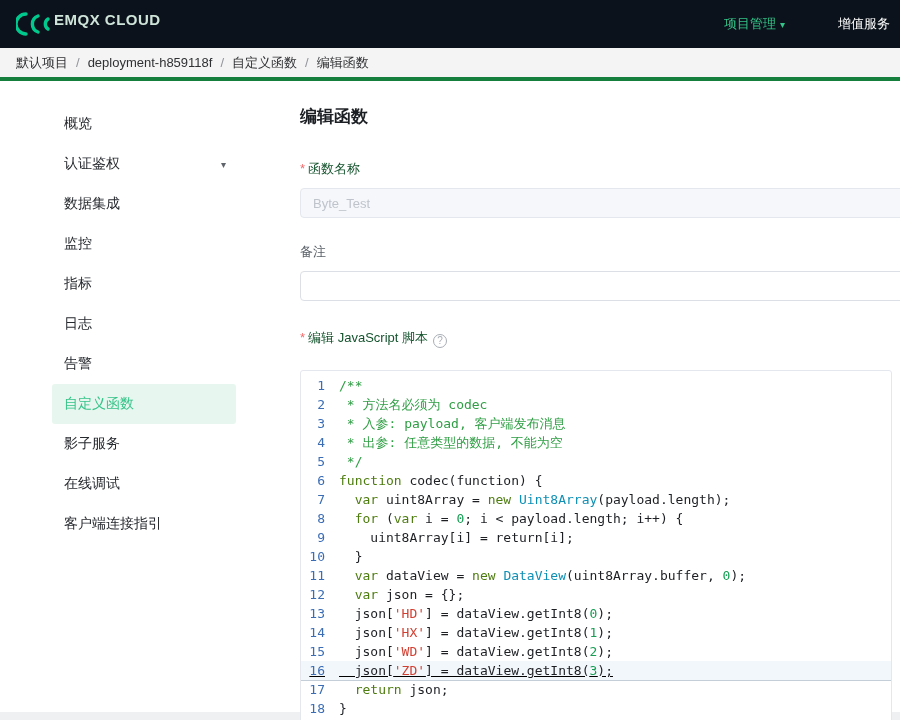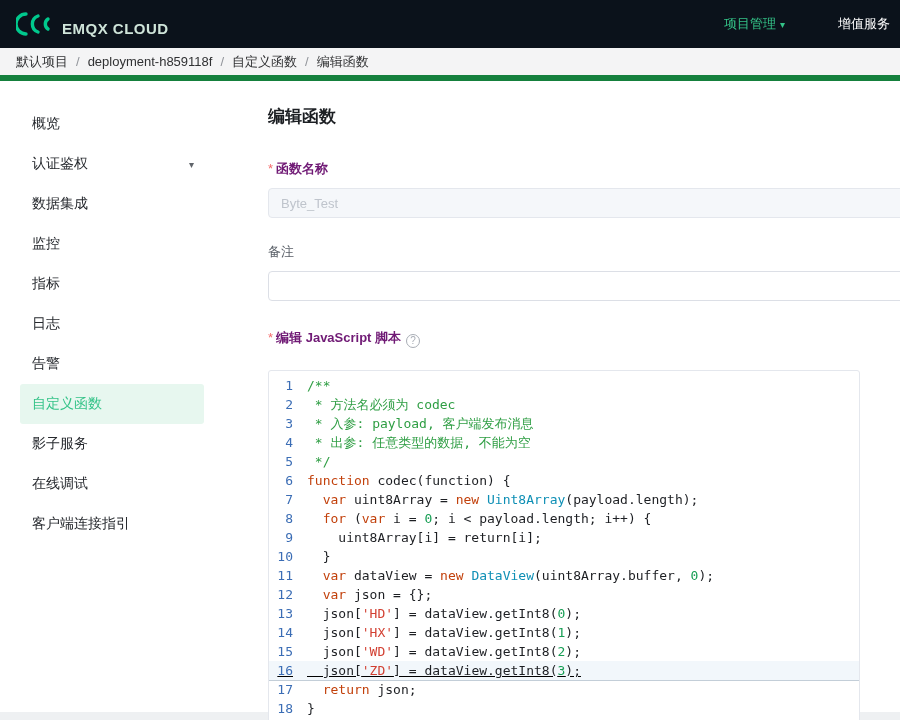--- a/index.html
+++ b/index.html
@@ -1,64 +1,64 @@
 <!DOCTYPE html>
 <html><head>
 <meta charset="utf-8">
 <style>
   * { box-sizing: border-box; margin: 0; padding: 0; }
   html,body { width:900px; height:720px; overflow:hidden; }
   body { font-family:"Liberation Sans","DejaVu Sans",sans-serif; background:#eef0f2; }
 
   
   .navbar { height:48px; background:#0b121b; display:flex; align-items:center; padding:0 10px 0 16px; }
-  .brand { display:flex; align-items:flex-end; gap:8px; cursor:pointer; }
+  .brand { display:flex; align-items:flex-start; cursor:pointer; }
   .brand-name { color:#cfe4d9; font-size:15px; font-weight:bold; letter-spacing:.5px; }
   .nav-right { margin-left:auto; display:flex; align-items:flex-end; gap:53px; }
   .nav-link { font-size:13px; cursor:pointer; }
   .nav-link.project { color:#34c388; }
   .nav-link.vas { color:#ffffff; }
   .nav-caret { font-size:10px; color:#34c388; margin-left:4px; }
 
   
-  .breadcrumb-bar { height:33px; background:#f4f4f5; display:flex; align-items:center; padding:0 16px; border-bottom:6px solid #15803d; }
+  .breadcrumb-bar { height:33px; background:#f4f4f5; display:flex; align-items:center; padding:0 16px; border-bottom:4px solid #15803d; }
   .bc-item { font-size:13px; color:#303133; cursor:pointer; }
   .bc-item.last { cursor:default; }
   .bc-sep { font-size:13px; color:#909399; margin:0 8px; }
 
   
   .content { display:flex; height:631px; background:#ffffff; }
-  .sidebar { width:224px; background:#ffffff; padding-top:23px; flex:none; }
+  .sidebar { width:224px; background:#ffffff; padding-top:23px; flex:none;margin-left:32px; }
   .side-item { height:40px; margin:0 20px; padding-left:12px; display:flex; align-items:center; font-size:14px; color:#26292e; border-radius:3px; cursor:pointer; }
   .side-item .caret { margin-left:auto; margin-right:10px; font-size:10px; color:#60656b; }
   .side-item.active { background:#e7f7ef; color:#34c388; }
 
   .main { flex:1; padding:24px 40px 0 44px; }
   .page-title { font-size:17px; font-weight:bold; color:#1c1f23; margin-bottom:32px; }
 
   .field-label { font-size:13px; margin-bottom:10px; }
   .req { color:#f56c6c; margin-right:3px; }
-  .lab-muted { color:#701a75;font-weight:bold; }
+  .lab-muted { color:#14532d; }
   .lab-dark { color:#5a6068; }
 
   .text-input { width:639px; height:30px; border:1px solid #dcdfe6; border-radius:4px; background:#fff; font-size:13px; padding:0 12px; color:#303133; font-family:"Liberation Sans","DejaVu Sans",sans-serif; }
   .text-input:disabled { background:#f5f7fa; border-color:#e4e7ed; color:#bfc4cc; }
   .gap1 { height:25px; } .gap2 { height:28px; } .gap3 { height:12px; }
 
   .help-icon { display:inline-block; width:14px; height:14px; border:1px solid #a8adb5; border-radius:50%; color:#a8adb5; font-size:10px; line-height:12px; text-align:center; margin-left:5px; vertical-align:-2px; }
 
   
   .editor { width:592px; border:1px solid #e4e7ed; border-radius:3px; background:#fff; font-family:"DejaVu Sans Mono","Liberation Mono",monospace; font-size:13px; }
   .code-lines { padding-top:5px; }
   .code-row { display:flex; line-height:19px; height:19px; }
   .code-row.active { background:#f2f7fb; box-shadow:0 1px 0 #c3ced8;text-decoration:underline; }
   .gutter { flex:none; width:38px; text-align:right; padding-right:14px; color:#3b6db5; user-select:none; }
   .code-text { white-space:pre; color:#1d1f23; }
   .tk-p { color:#1d1f23; }
-  .tk-k { color:#c2410c; }
+  .tk-k { color:#4d7c0f; }
   .tk-b { color:#0e8fb5; }
   .tk-s { color:#d23f31; }
   .tk-n { color:#179e54; }
   .tk-c { color:#2f9e44; }
 
   
   .logo-svg { display:block; }
 </style>
 </head>
 <body>

